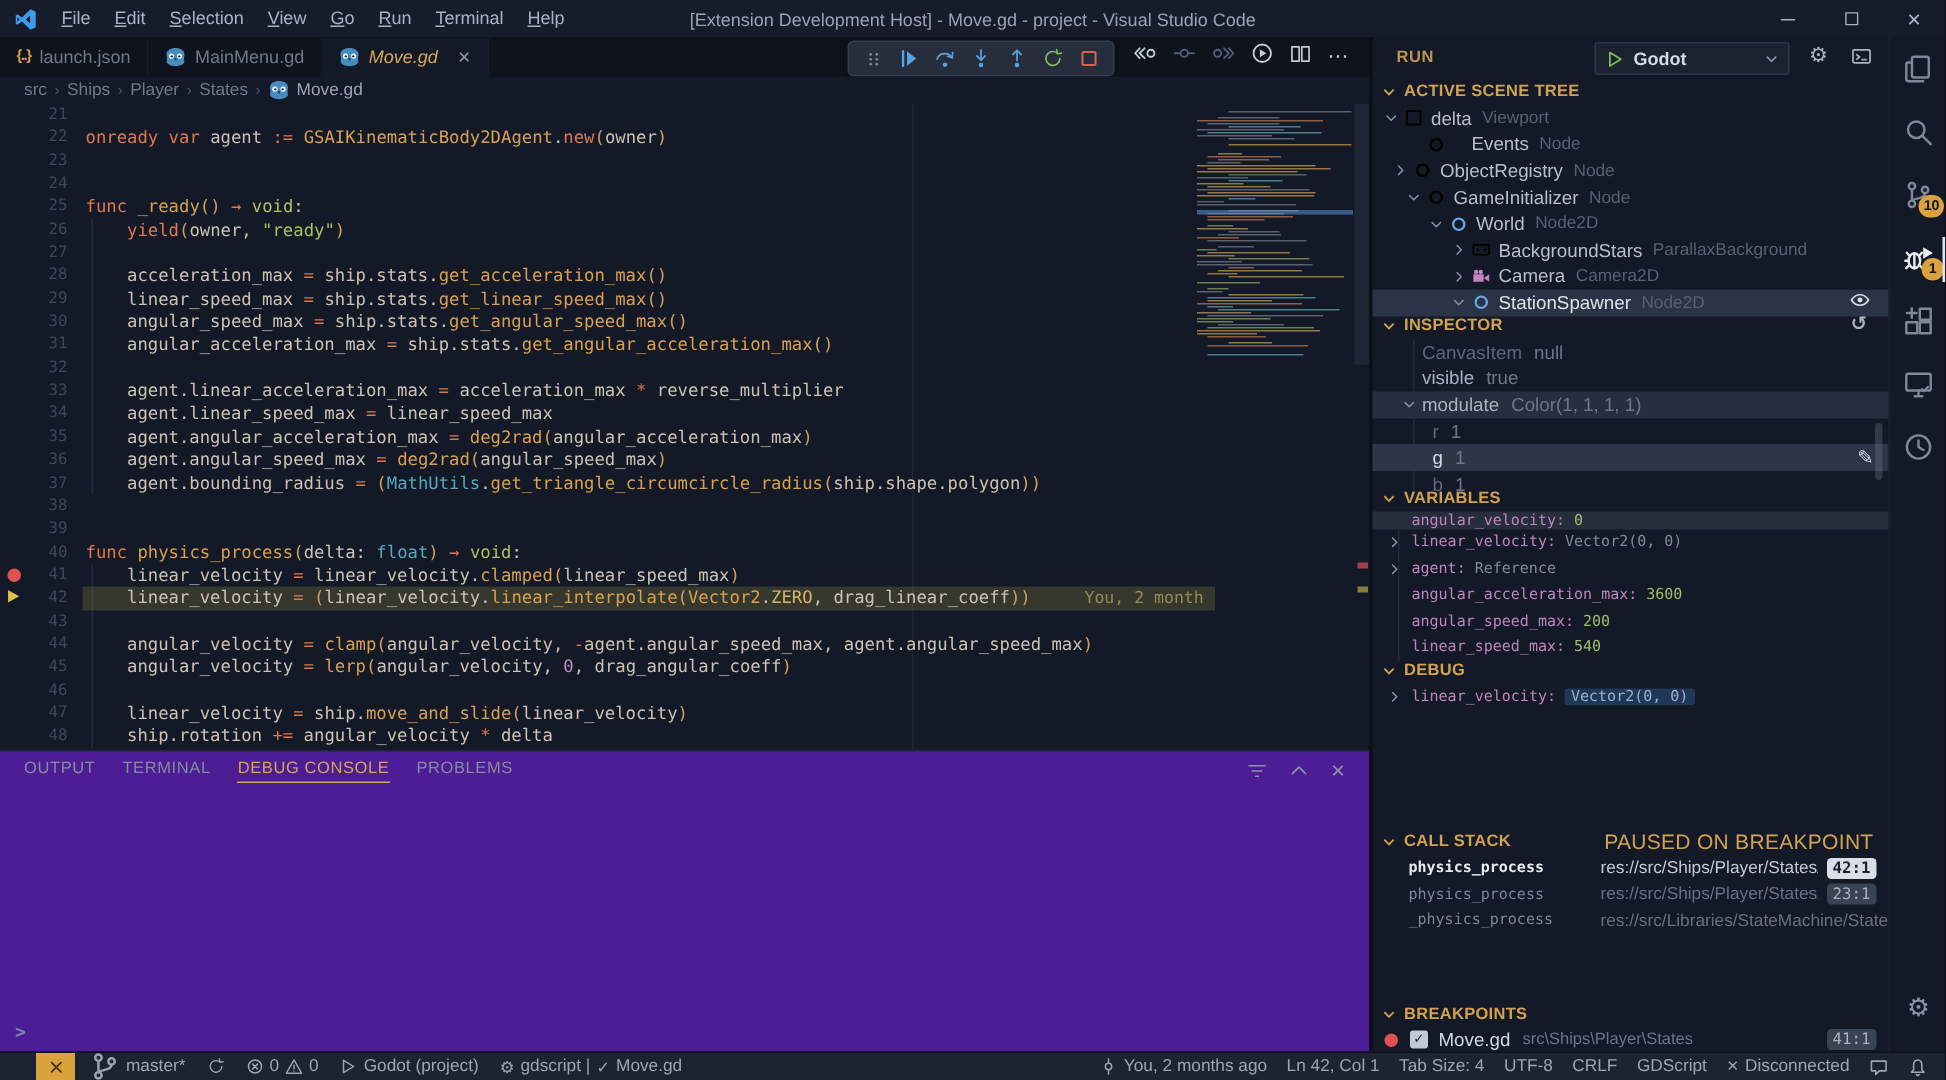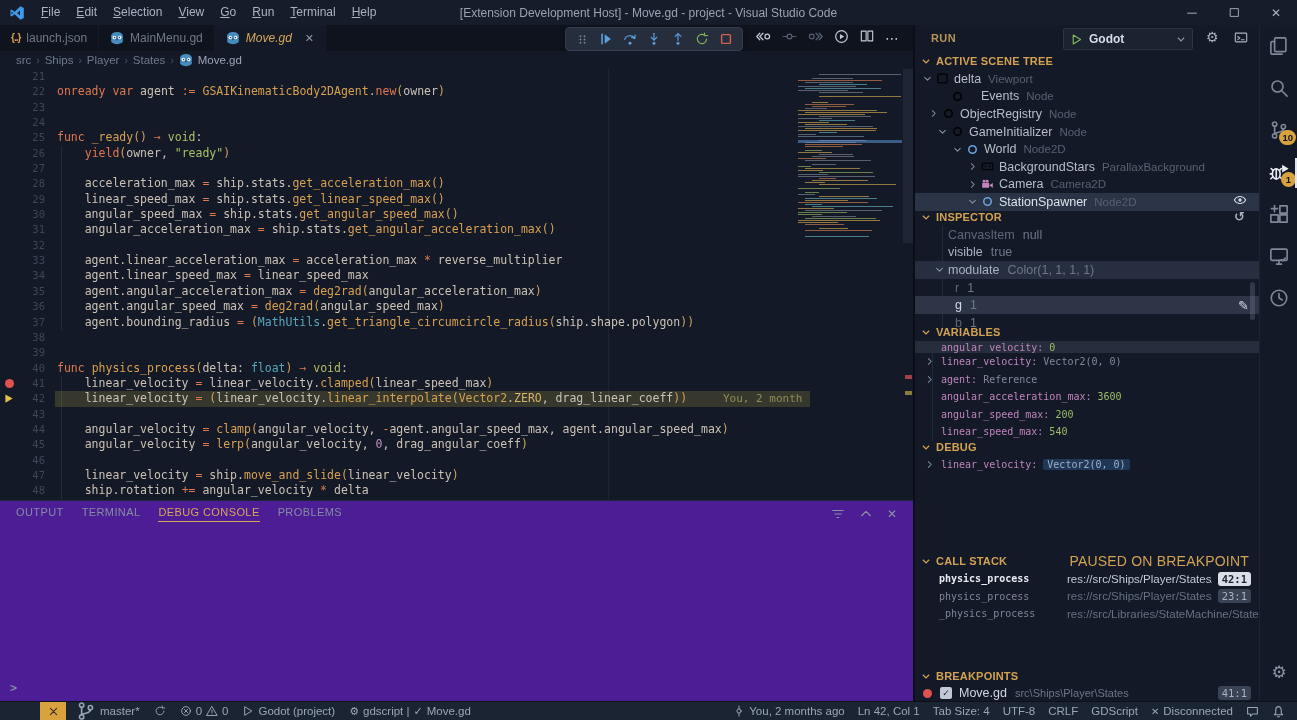--- a/index.html
+++ b/index.html
@@ -142,21 +142,21 @@
     background:var(--c-badge); color:#10151f; font-size:9.5px; font-weight:bold;
     display:flex; align-items:center; justify-content:center; padding:0 3px; }
   #act-indicator { position:absolute; right:0; top:133px; width:2px; height:30px; background:#dfe5ee; }
   #act-manage { position:absolute; left:0; top:635px; width:38px; height:24px;
     display:flex; align-items:center; justify-content:center; color:#8a94a6; }
 
   
   #statusbar { position:absolute; left:0; top:701px; width:1297px; height:19px;
     background:#1b2433; border-top:1px solid #0d1119; display:flex; align-items:center;
     color:#9aa6b6; font-size:11.5px; }
-  #sb-left { display:flex; align-items:center; gap:14px; flex:1;padding-left:16px; }
+  #sb-left { display:flex; align-items:center; gap:14px; flex:1; }
   #sb-right { display:flex; align-items:center; gap:13px; padding-right:12px; }
   .sb-item { display:flex; align-items:center; gap:4px; white-space:nowrap; }
   #sb-remote { width:26px; height:19px; background:var(--c-badge); color:#3a2f15;
     display:flex; align-items:center; justify-content:center; margin-right:-4px; }
 </style>
 </head>
 <body>
 
 <div id="app" style="--c-accent: #d2a250; --c-blue: #5ba3e0; --c-green: #84b95e; --c-red: #d4624f; --c-badge: #d9a23c; --c-breakpoint: #e05252; --c-exec: rgba(196,178,70,0.2); --c-kw: #e0784e; --c-fn: #d8a050; --c-ty: #56a8ba; --c-vd: #b3be62; --c-st: #a8c262; --c-op: #e0784e; --c-tx: #ccc2b4; --c-pr: #cfa05c; --c-cn: #d8b26a; --c-nu: #c08fbf; --c-varname: #c084bc; --c-numval: #9dbd68; --c-val: #7e8a9c;">
 

